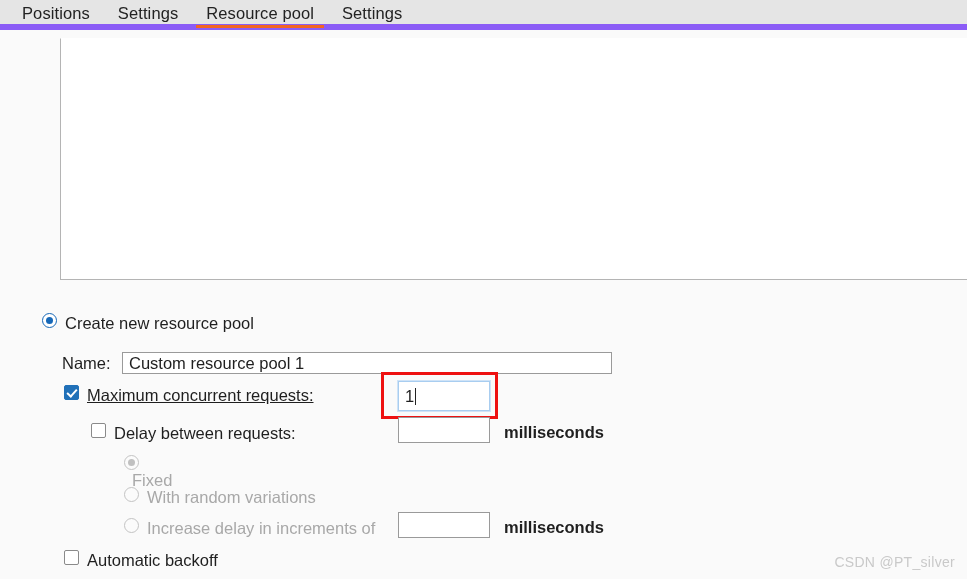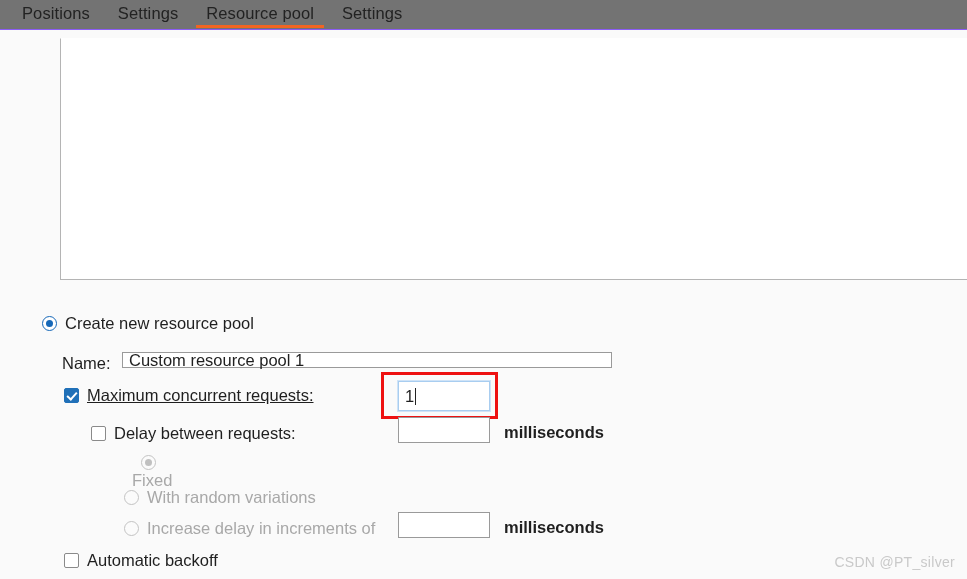--- a/index.html
+++ b/index.html
@@ -15,22 +15,22 @@
     overflow: hidden;
     position: relative;
   }
 
   
   .tabbar {
     position: absolute;
     left: 0; top: 0;
     width: 967px;
     height: 30px;
-    background: #737373;
-    border-bottom: 1px solid #8b5cf6;
+    background: #e5e5e5;
+    border-bottom: 6px solid #8b5cf6;
     box-sizing: border-box;
   }
   .tabs {
     display: flex;
     align-items: flex-start;
     height: 30px;
     padding-left: 8px;
   }
   .tab {
     position: relative;
@@ -71,21 +71,20 @@
     position: absolute;
     left: 0;
     top: 280px;
     width: 967px;
     height: 299px;
   }
 
   .row {
     position: absolute;
     display: flex;
-    align-items: center;
     white-space: nowrap;
   }
 
   
   .radio {
     width: 15px;
     height: 15px;
     border-radius: 50%;
     border: 1px solid #5a5a5a;
     background: #ffffff;
@@ -216,21 +215,21 @@
 <div class="form">
 
   <div class="row" style="left:42px; top:33px;">
     <span class="radio checked"></span>
     <span class="lbl">Create new resource pool</span>
   </div>
 
   <div class="row" style="left:62px; top:73px;">
     <span class="lbl plain">Name:</span>
   </div>
-  <div class="textinput" style="position:absolute; left:122px; top:72px; width:490px; height:16px;">
+  <div class="textinput" style="position:absolute; left:122px; top:72px; width:490px; height:22px;">
     <span>Custom resource pool 1</span>
   </div>
 
   <div class="row" style="left:64px; top:105px;text-decoration:underline;">
     <span class="checkbox checked"></span>
     <span class="lbl">Maximum concurrent requests:</span>
   </div>
   <div class="textinput focused" style="position:absolute; left:398px; top:101px; width:92px; height:30px;">
     <span>1</span>
       <span class="caret"></span>

